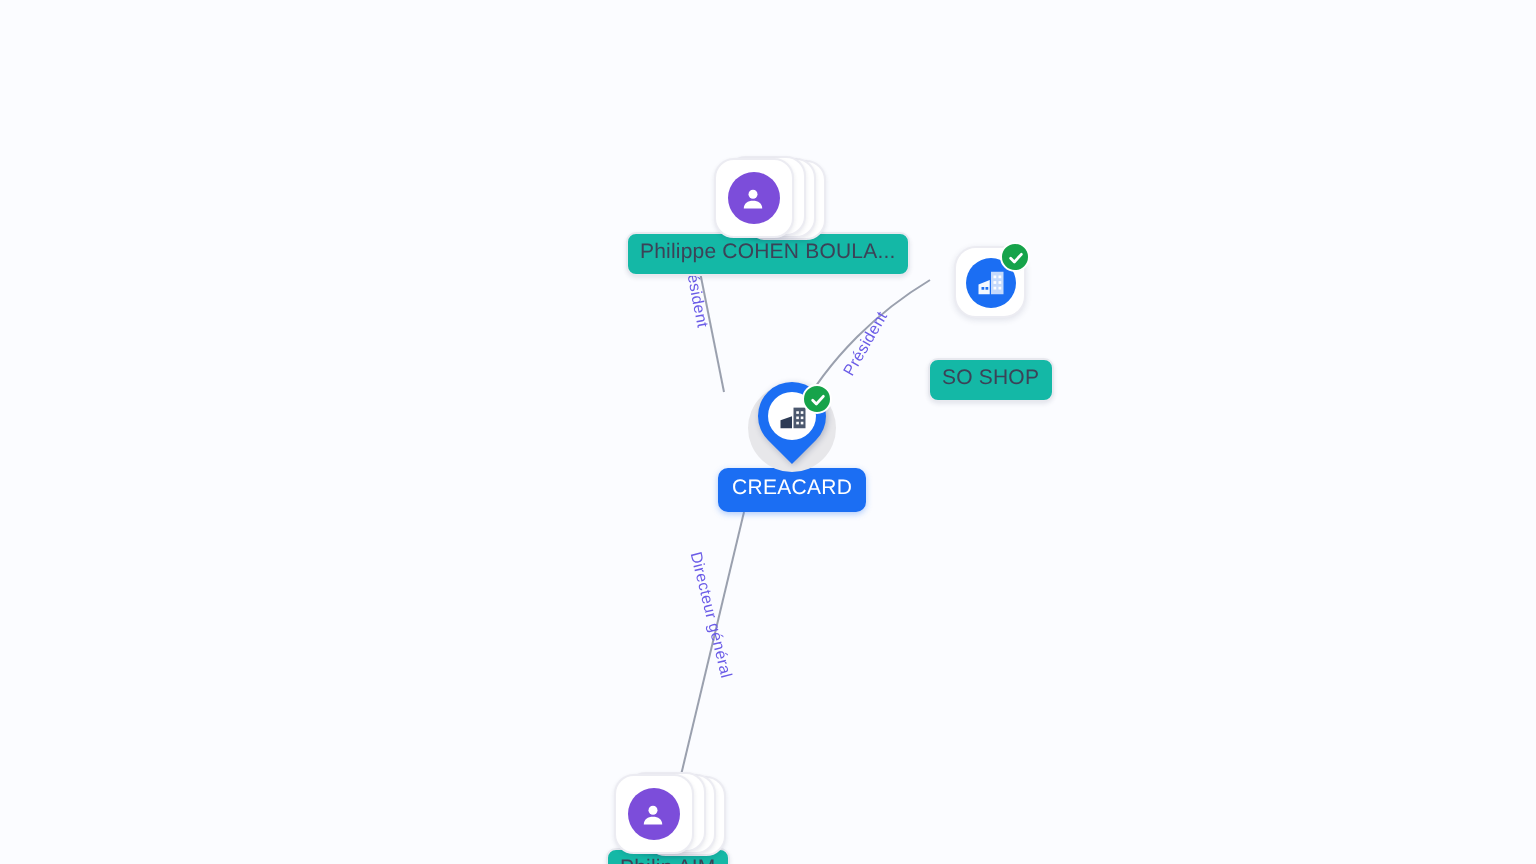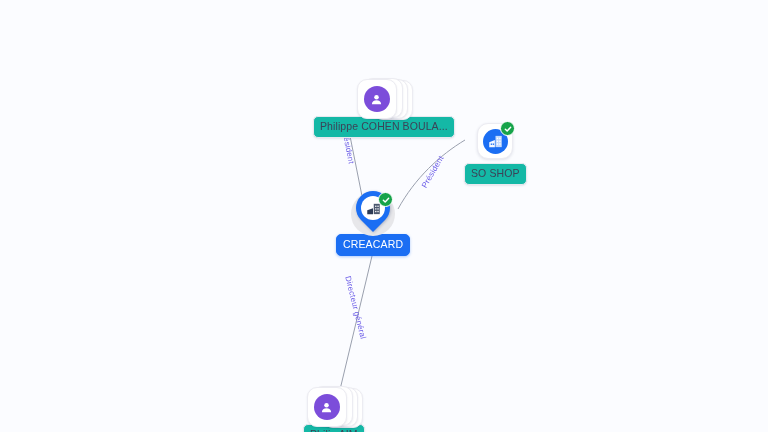--- a/index.html
+++ b/index.html
@@ -197,21 +197,21 @@
           <svg width="15" height="15" viewBox="0 0 24 24" fill="#ffffff">
             <circle cx="12" cy="8.2" r="3.6"></circle>
             <path d="M4.6 19.5c0-4.1 3.3-6.2 7.4-6.2s7.4 2.1 7.4 6.2z"></path>
           </svg>
         </div>
       </div>
     </div>
     <div class="node-label" style="margin-top:-4px;">Philippe COHEN BOULA...</div>
   </div>
 
-  <div class="node" style="left:464px; top:123px;">
+  <div class="node" style="left:464px; top:123px;gap:16px;">
     <div class="company-card">
       <div class="verified" style="right:-3px; top:-3px;">
         <svg width="8" height="8" viewBox="0 0 24 24" fill="none" stroke="#ffffff" stroke-width="4.2" stroke-linecap="round" stroke-linejoin="round">
           <path d="M4 12.5 L9.5 18 L20 6.5"></path>
         </svg>
       </div>
       <div class="company-disc">
         <svg width="15" height="15" viewBox="0 0 24 24" fill="#ffffff">
           <path d="M2 21h9V9.5L2 13.2z" opacity="0.95"></path>
           <path d="M12 21h10V3H12z" opacity="0.75"></path>
@@ -222,21 +222,21 @@
           <rect x="14" y="15" width="2.2" height="2.2"></rect>
           <rect x="18" y="15" width="2.2" height="2.2"></rect>
           <rect x="4.4" y="15.2" width="2.2" height="2.2" fill="#1b6ef3"></rect>
           <rect x="7.6" y="15.2" width="2.2" height="2.2" fill="#1b6ef3"></rect>
         </svg>
       </div>
     </div>
     <div class="node-label" style="margin-top:4px;">SO SHOP</div>
   </div>
 
-  <div class="node" style="left:336px; top:190px;text-align:right;">
+  <div class="node" style="left:359px; top:190px;text-align:right;">
     <div class="pin-wrap">
       <div class="pin-halo"></div>
       <div class="pin-shape"></div>
       <div class="pin-inner">
         <svg width="15" height="15" viewBox="0 0 24 24" fill="#2d3b55">
           <path d="M2 21h9.2v-9.6L2 14.6z"></path>
           <path d="M12.4 21H22V4.5h-9.6z" opacity="0.85"></path>
           <rect x="14.6" y="7.4" width="2.1" height="2.1" fill="#ffffff"></rect>
           <rect x="18.2" y="7.4" width="2.1" height="2.1" fill="#ffffff"></rect>
           <rect x="14.6" y="11.6" width="2.1" height="2.1" fill="#ffffff"></rect>

